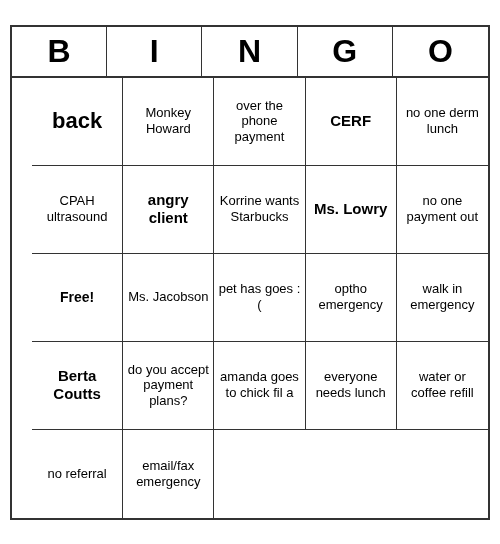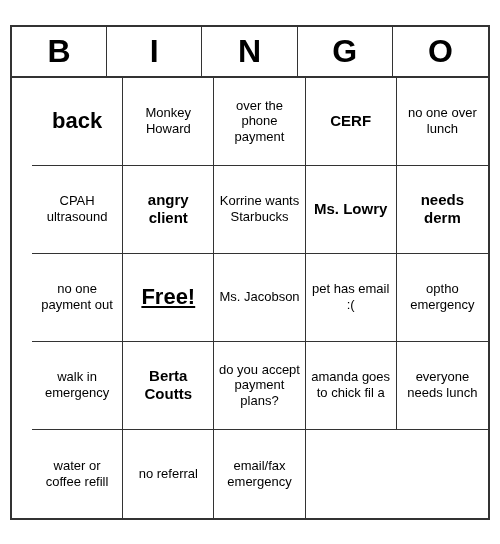--- a/index.html
+++ b/index.html
@@ -58,51 +58,49 @@
     }
     .bingo-cell.large-text {
       font-size: 22px;
       font-weight: bold;
     }
     .bingo-cell.medium-text {
       font-size: 15px;
       font-weight: bold;
     }
     .bingo-cell.free-cell {
-      font-size: 22px;
+      font-size: 14px;
       font-weight: bold;
-      text-decoration: underline;
     }
   </style>
 </head>
 <body>
 
 <div class="bingo-card">
   <div class="bingo-header">
   <div class="bingo-header-cell">B</div>
       <div class="bingo-header-cell">I</div>
       <div class="bingo-header-cell">N</div>
       <div class="bingo-header-cell">G</div>
       <div class="bingo-header-cell">O</div>
     </div>
   <div class="bingo-grid">
   <div class="bingo-cell large-text">back</div>
       <div class="bingo-cell">Monkey Howard</div>
       <div class="bingo-cell">over the phone payment</div>
       <div class="bingo-cell medium-text">CERF</div>
-      <div class="bingo-cell">no one over lunch</div>
+      <div class="bingo-cell">no one derm lunch</div>
       <div class="bingo-cell">CPAH ultrasound</div>
       <div class="bingo-cell medium-text">angry client</div>
       <div class="bingo-cell">Korrine wants Starbucks</div>
       <div class="bingo-cell medium-text">Ms. Lowry</div>
-      <div class="bingo-cell medium-text">needs derm</div>
       <div class="bingo-cell">no one payment out</div>
       <div class="bingo-cell free-cell">Free!</div>
       <div class="bingo-cell">Ms. Jacobson</div>
-      <div class="bingo-cell">pet has email :(</div>
+      <div class="bingo-cell">pet has goes :(</div>
       <div class="bingo-cell">optho emergency</div>
       <div class="bingo-cell">walk in emergency</div>
       <div class="bingo-cell medium-text">Berta Coutts</div>
       <div class="bingo-cell">do you accept payment plans?</div>
       <div class="bingo-cell">amanda goes to chick fil a</div>
       <div class="bingo-cell">everyone needs lunch</div>
       <div class="bingo-cell">water or coffee refill</div>
       <div class="bingo-cell">no referral</div>
       <div class="bingo-cell">email/fax emergency</div>
     </div>

